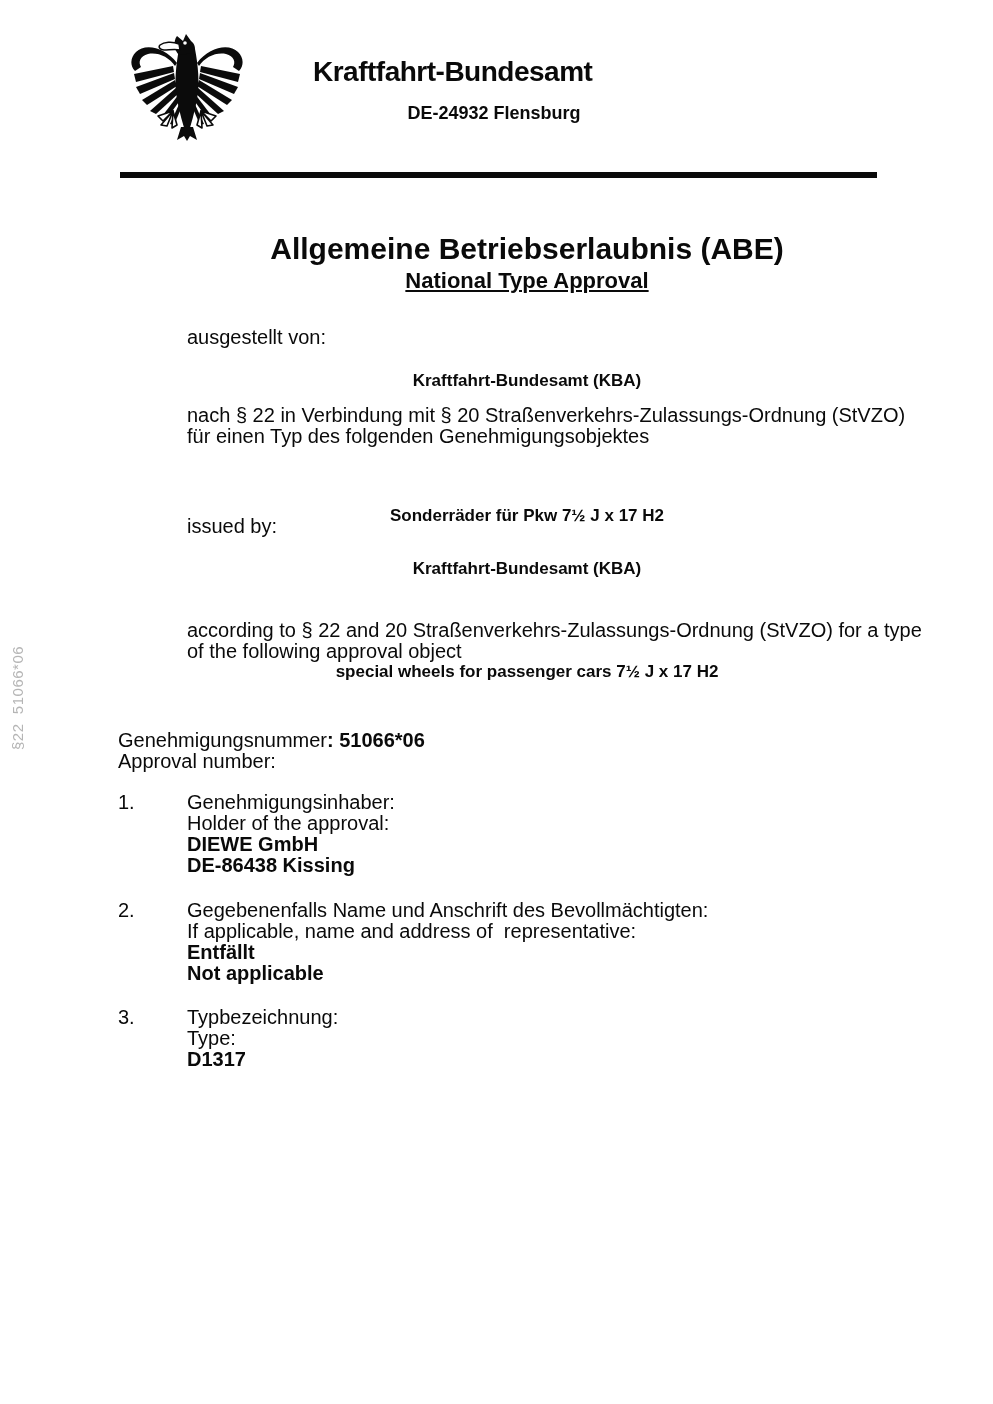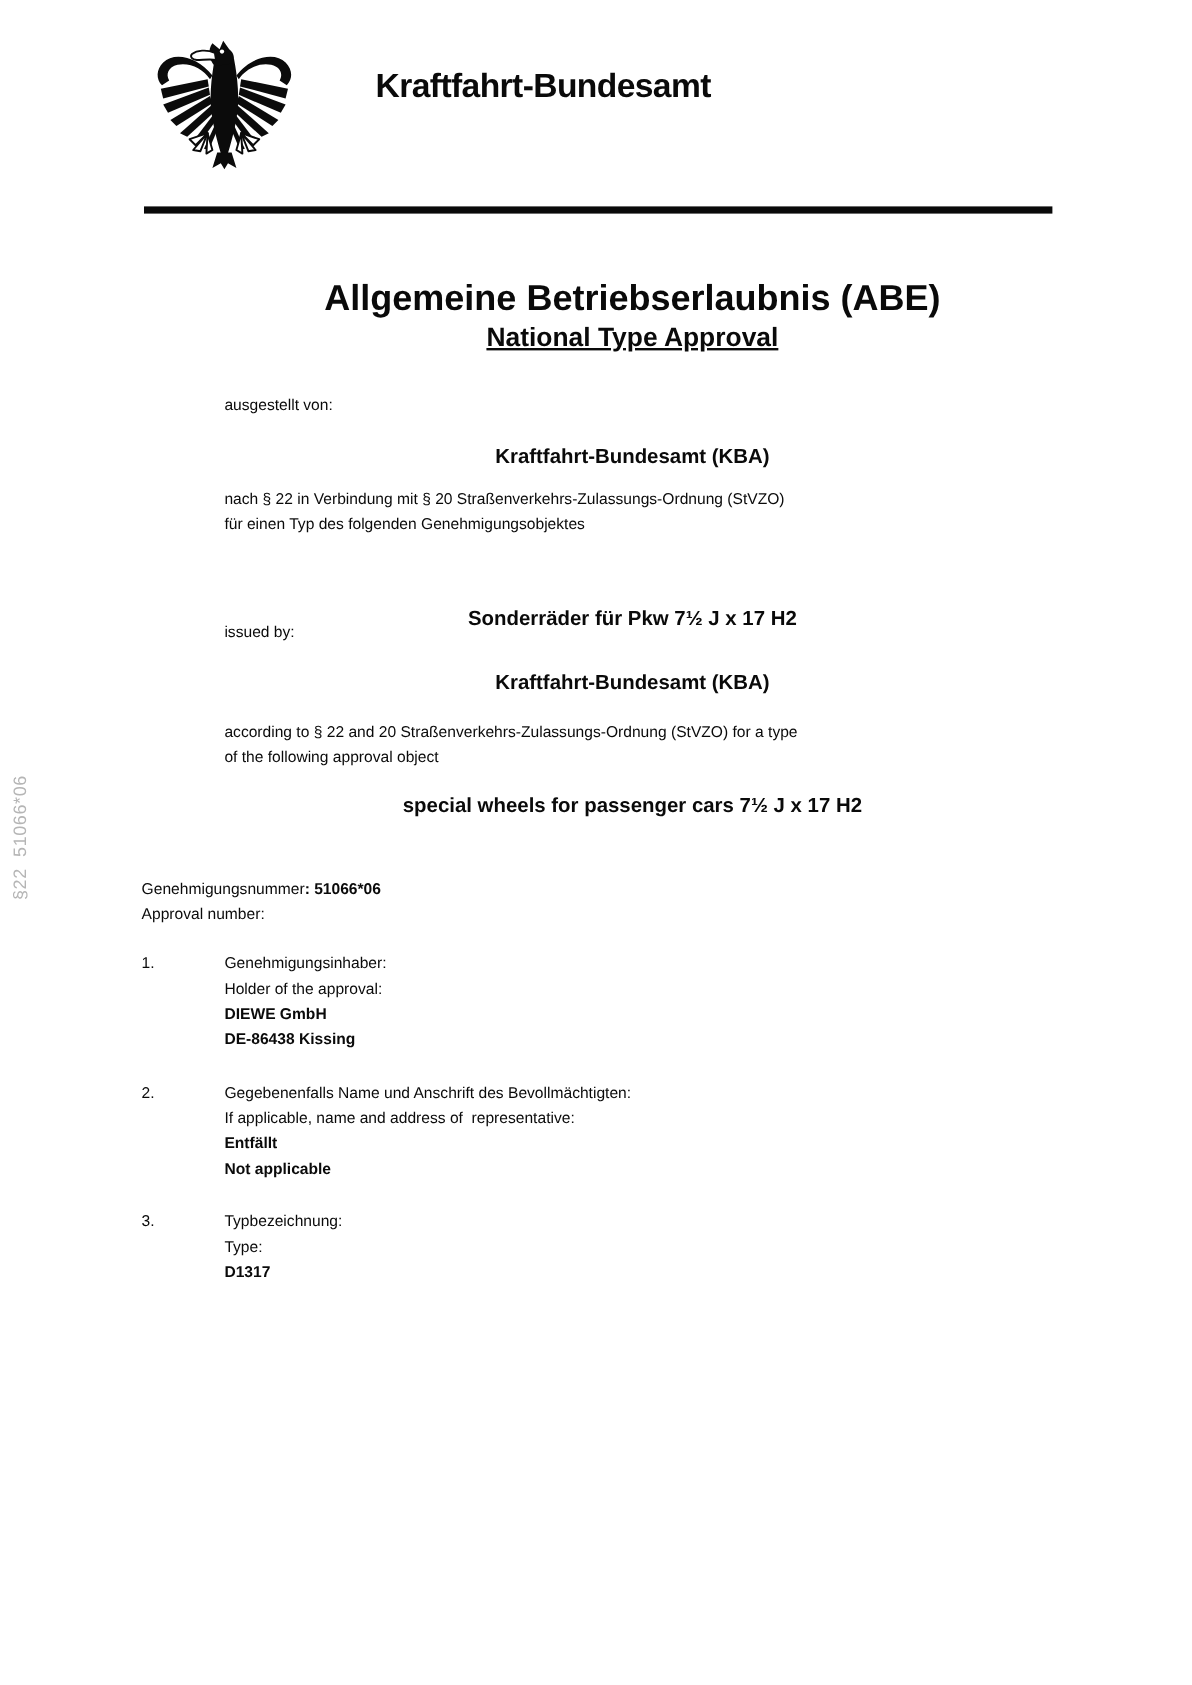--- a/index.html
+++ b/index.html
@@ -24,21 +24,21 @@
     font-size:18px;font-weight:bold;
   }
   .rule{left:120px;top:172px;width:757px;height:6px;background:#0a0a0a;}
 
   
   .doc-title{left:153px;top:231px;width:748px;text-align:center;}
   .t-de{font-size:30px;font-weight:bold;line-height:36px;}
   .t-en{font-size:22px;font-weight:bold;line-height:28px;text-decoration:underline;}
 
   
-  .body-line,.para,.item,.appnum{font-size:13px;line-height:21px;}
+  .body-line,.para,.item,.appnum{font-size:20px;line-height:21px;}
   .left-col{left:187px;}
   .center-line{
     left:187px;width:680px;text-align:center;
     font-size:17px;font-weight:bold;line-height:21px;white-space:nowrap;
   }
   .para div{white-space:nowrap;}
 
   .appnum{left:118px;}
   .b{font-weight:bold;}
 
@@ -57,21 +57,21 @@
     letter-spacing:0.5px;
   }
 
   
   .pos-ausgestellt{top:327px;}
   .pos-kba-de{top:370px;}
   .pos-para-de{top:405px;}
   .pos-sonder{top:473px;margin-top:32px;}
   .pos-issued{top:516px;text-align:center;}
   .pos-kba-en{top:558px;}
-  .pos-para-en{top:599px;}
+  .pos-para-en{top:620px;}
   .pos-special{top:661px;}
   .pos-appnum{top:730px;}
   .pos-item1{top:792px;}
   .pos-item2{top:900px;}
   .pos-item3{top:1007px;}
 </style>
 </head>
 <body>
 
 <div class="page">
@@ -117,20 +117,21 @@
         <path d="M46,78 L34,92 L40,93 Z"></path>
         <path d="M46,78 L45,95 L50,92 Z"></path>
         <path d="M74,78 L89,83 L84,88 Z"></path>
         <path d="M74,78 L86,92 L80,93 Z"></path>
         <path d="M74,78 L75,95 L70,92 Z"></path>
       </g>
     </svg>
   </div>
 
   <div class="abs agency-name">Kraftfahrt-Bundesamt</div>
+  <div class="abs agency-addr">DE-24932 Flensburg</div>
   <div class="abs rule"></div>
 
   <div class="abs doc-title">
     <div class="t-de">Allgemeine Betriebserlaubnis (ABE)</div>
     <div class="t-en">National Type Approval</div>
   </div>
 
   <div class="abs body-line left-col pos-ausgestellt">ausgestellt von:</div>
   <div class="abs center-line pos-kba-de">Kraftfahrt-Bundesamt (KBA)</div>
   <div class="abs para left-col pos-para-de">

